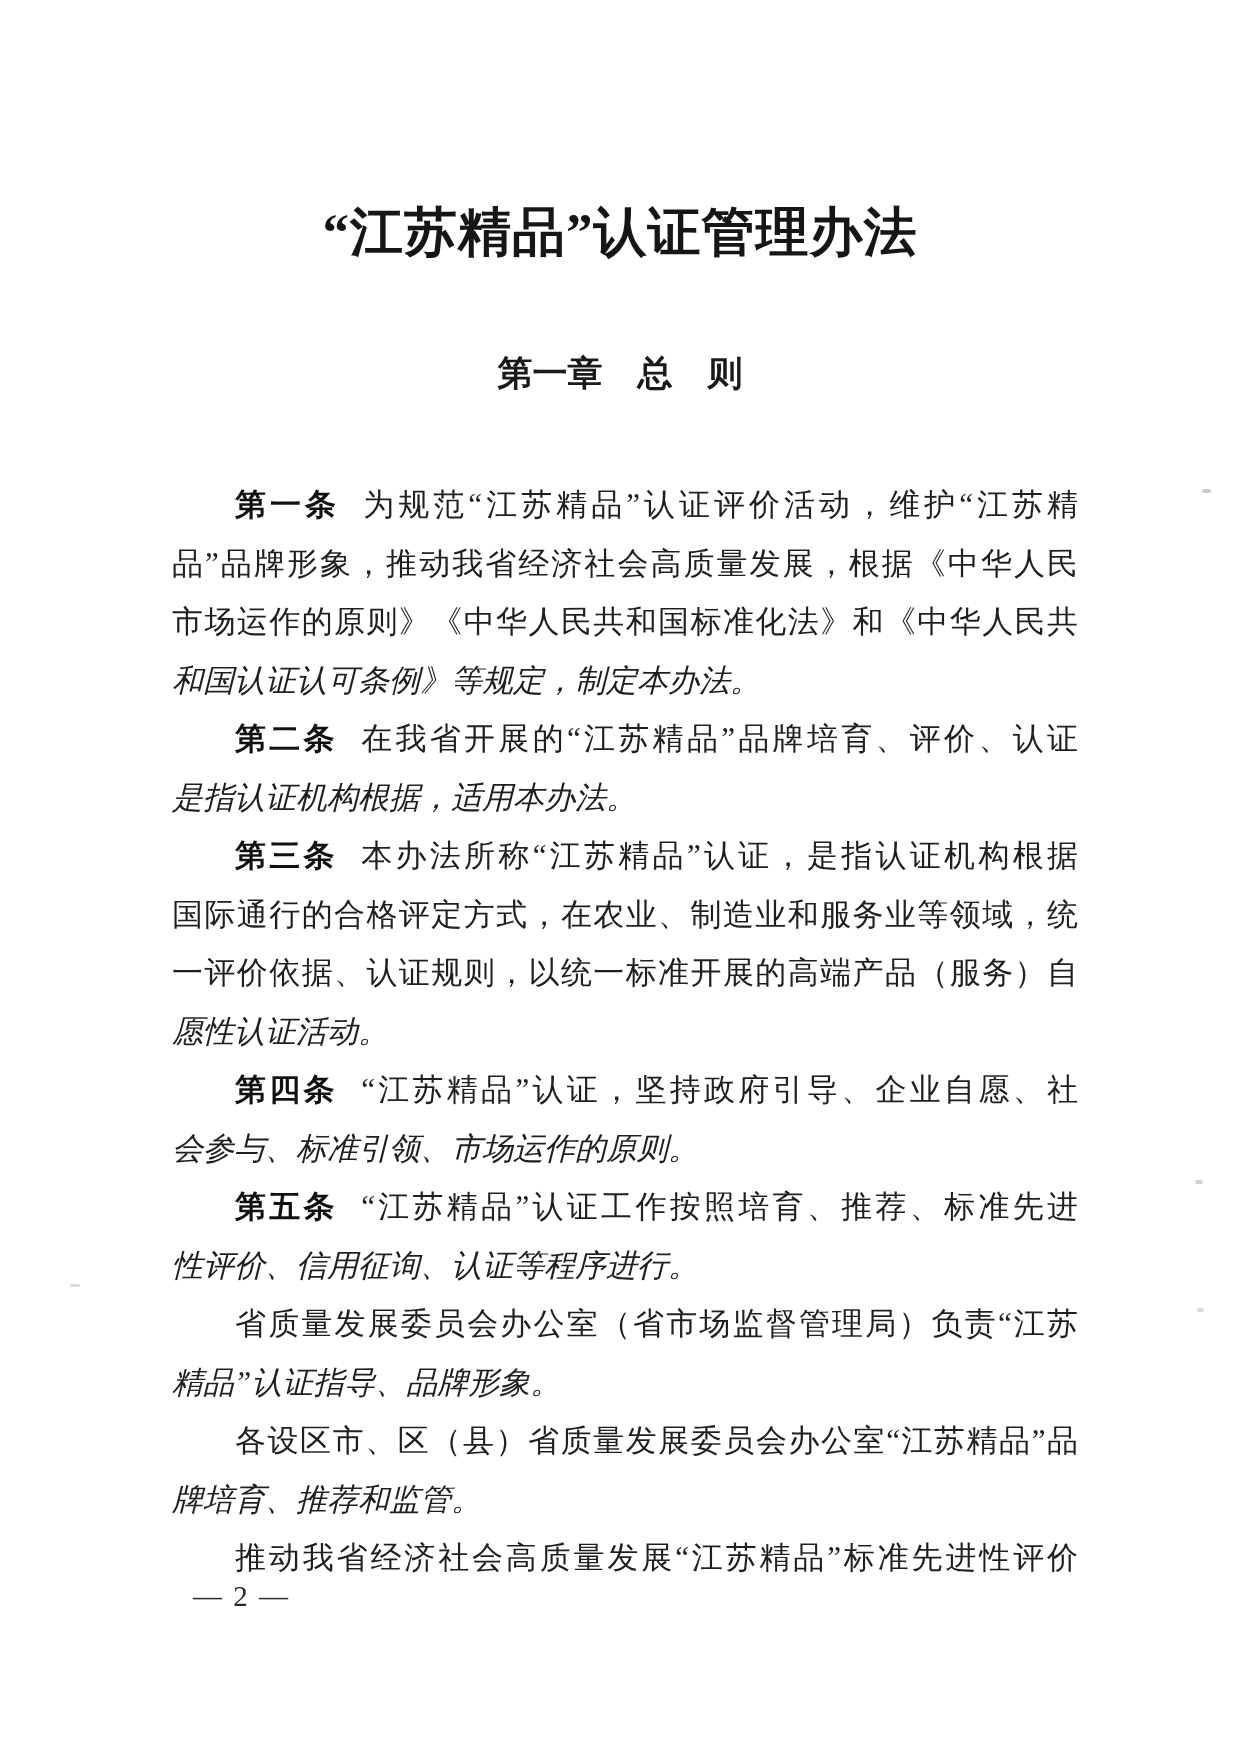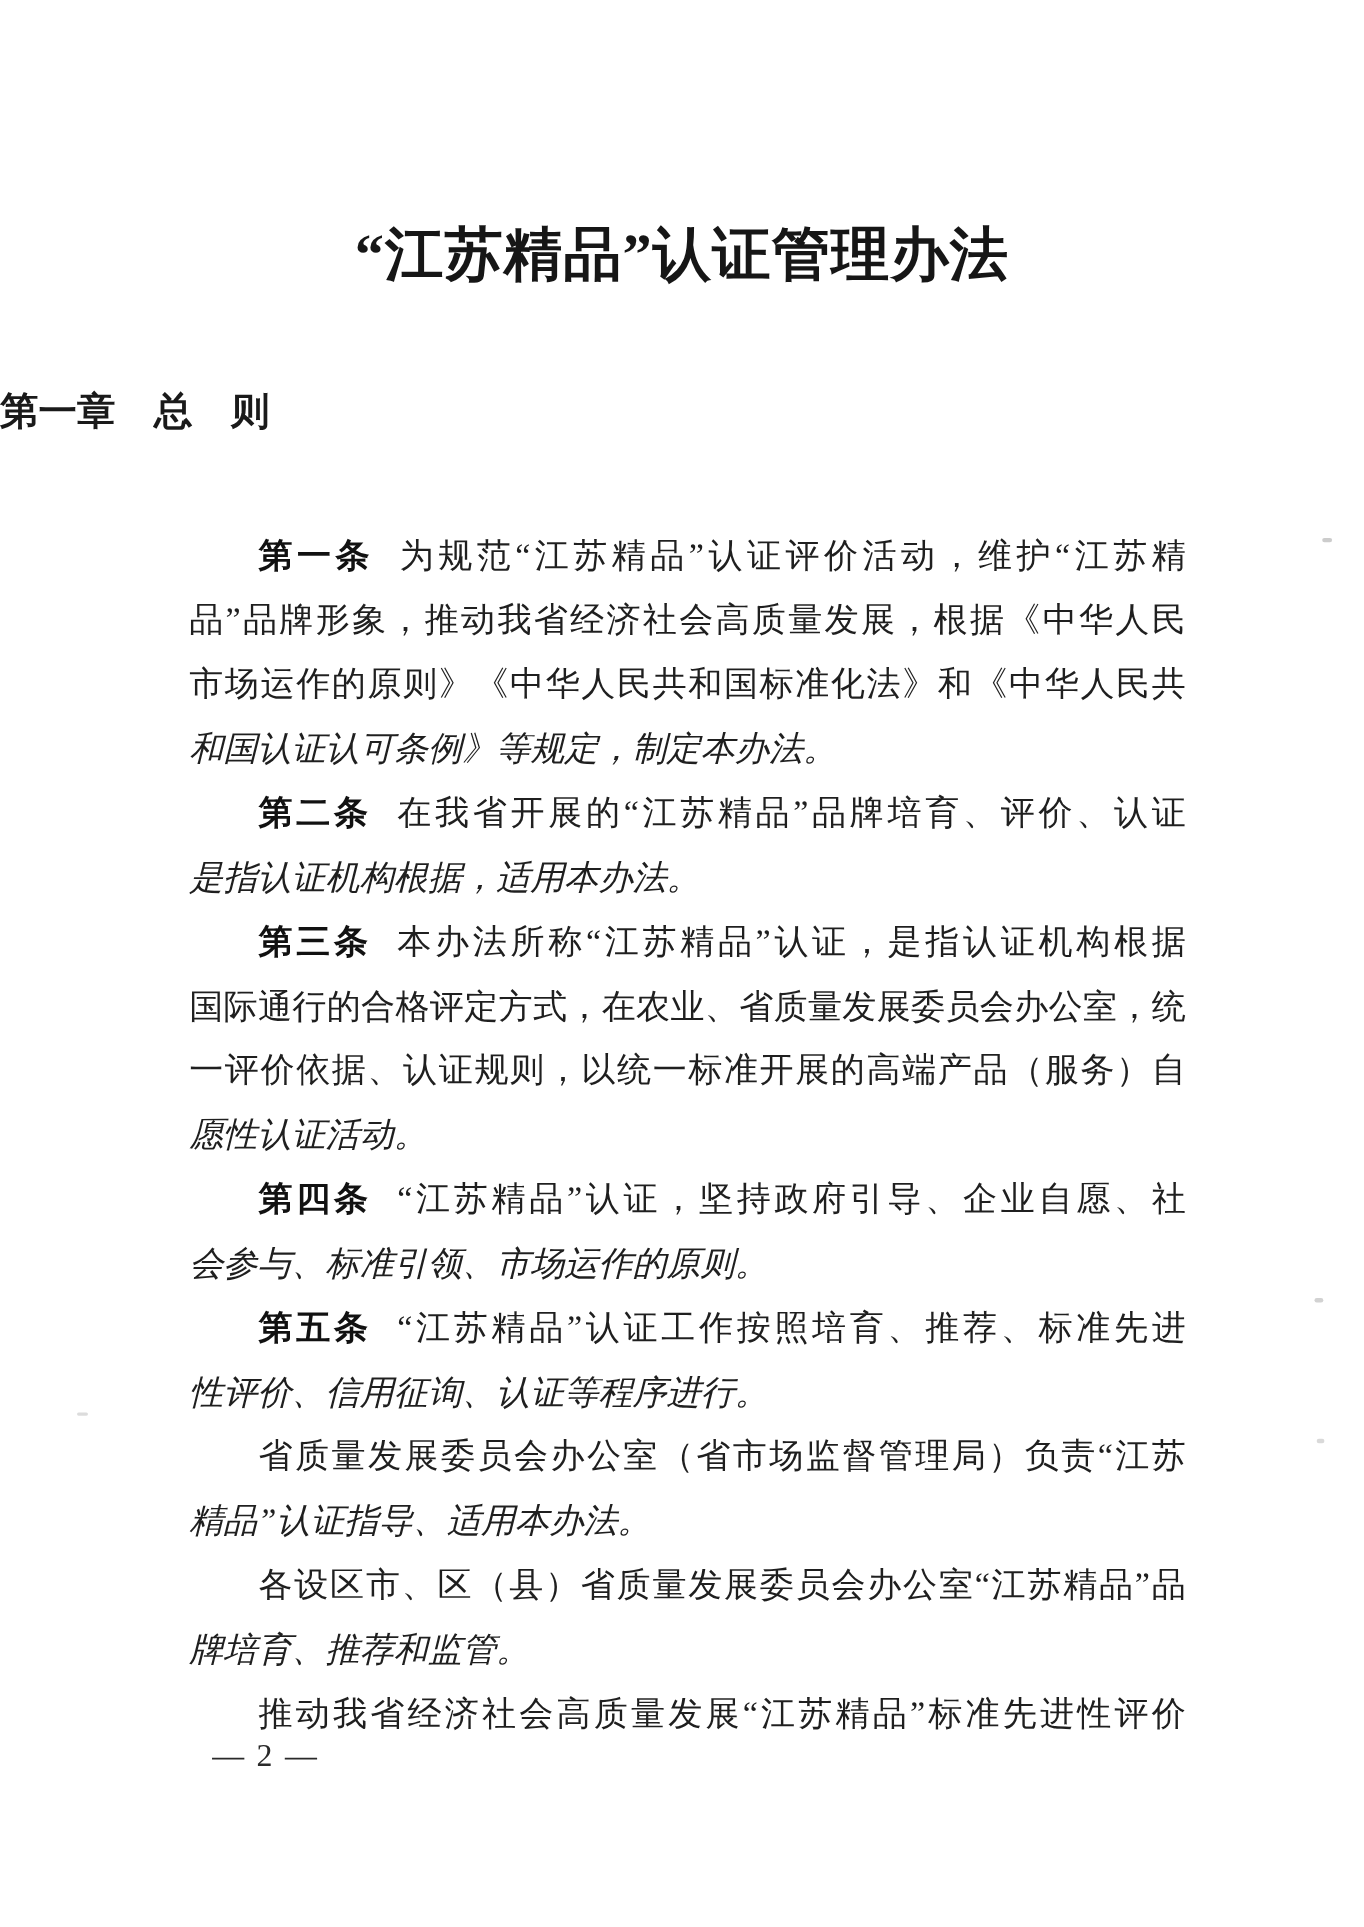--- a/index.html
+++ b/index.html
@@ -22,20 +22,21 @@
     font-weight: 700;
     letter-spacing: 1px;
     color: #161616;
     line-height: 72px;
   }
   .chapter-heading {
     position: absolute;
     top: 350px;
     left: 0;
     width: 100%;
+    text-align: center;
     font-size: 35px;
     font-weight: 700;
     color: #1a1a1a;
     line-height: 48px;
   }
   .content {
     position: absolute;
     top: 476px;
     left: 172px;
     width: 906px;
@@ -83,29 +84,29 @@
   <div class="chapter-heading">第一章　总　则</div>
 
   <div class="content">
     <div class="ln ind"><span class="art">第一条</span><span>为规范“江苏精品”认证评价活动，维护“江苏精</span></div>
     <div class="ln"><span>品”品牌形象，推动我省经济社会高质量发展，根据《中华人民</span></div>
     <div class="ln"><span>市场运作的原则》《中华人民共和国标准化法》和《中华人民共</span></div>
     <div class="ln end"><span>和国认证认可条例》等规定，制定本办法。</span></div>
     <div class="ln ind"><span class="art">第二条</span><span>在我省开展的“江苏精品”品牌培育、评价、认证</span></div>
     <div class="ln end"><span>是指认证机构根据，适用本办法。</span></div>
     <div class="ln ind"><span class="art">第三条</span><span>本办法所称“江苏精品”认证，是指认证机构根据</span></div>
-    <div class="ln"><span>国际通行的合格评定方式，在农业、省质量发展委员会办公室，统</span></div>
+    <div class="ln"><span>国际通行的合格评定方式，在农业、制造业和服务业等领域，统</span></div>
     <div class="ln"><span>一评价依据、认证规则，以统一标准开展的高端产品（服务）自</span></div>
     <div class="ln end"><span>愿性认证活动。</span></div>
     <div class="ln ind"><span class="art">第四条</span><span>“江苏精品”认证，坚持政府引导、企业自愿、社</span></div>
     <div class="ln end"><span>会参与、标准引领、市场运作的原则。</span></div>
     <div class="ln ind"><span class="art">第五条</span><span>“江苏精品”认证工作按照培育、推荐、标准先进</span></div>
     <div class="ln end"><span>性评价、信用征询、认证等程序进行。</span></div>
     <div class="ln ind"><span>省质量发展委员会办公室（省市场监督管理局）负责“江苏</span></div>
-    <div class="ln end"><span>精品”认证指导、适用本办法。</span></div>
+    <div class="ln end"><span>精品”认证指导、品牌形象。</span></div>
     <div class="ln ind"><span>各设区市、区（县）省质量发展委员会办公室“江苏精品”品</span></div>
     <div class="ln end"><span>牌培育、推荐和监管。</span></div>
     <div class="ln ind"><span>推动我省经济社会高质量发展“江苏精品”标准先进性评价</span></div>
   </div>
 
   <div class="page-footer">— 2 —</div>
 
   <div class="spk spk1"></div>
   <div class="spk spk2"></div>
   <div class="spk spk3"></div>

